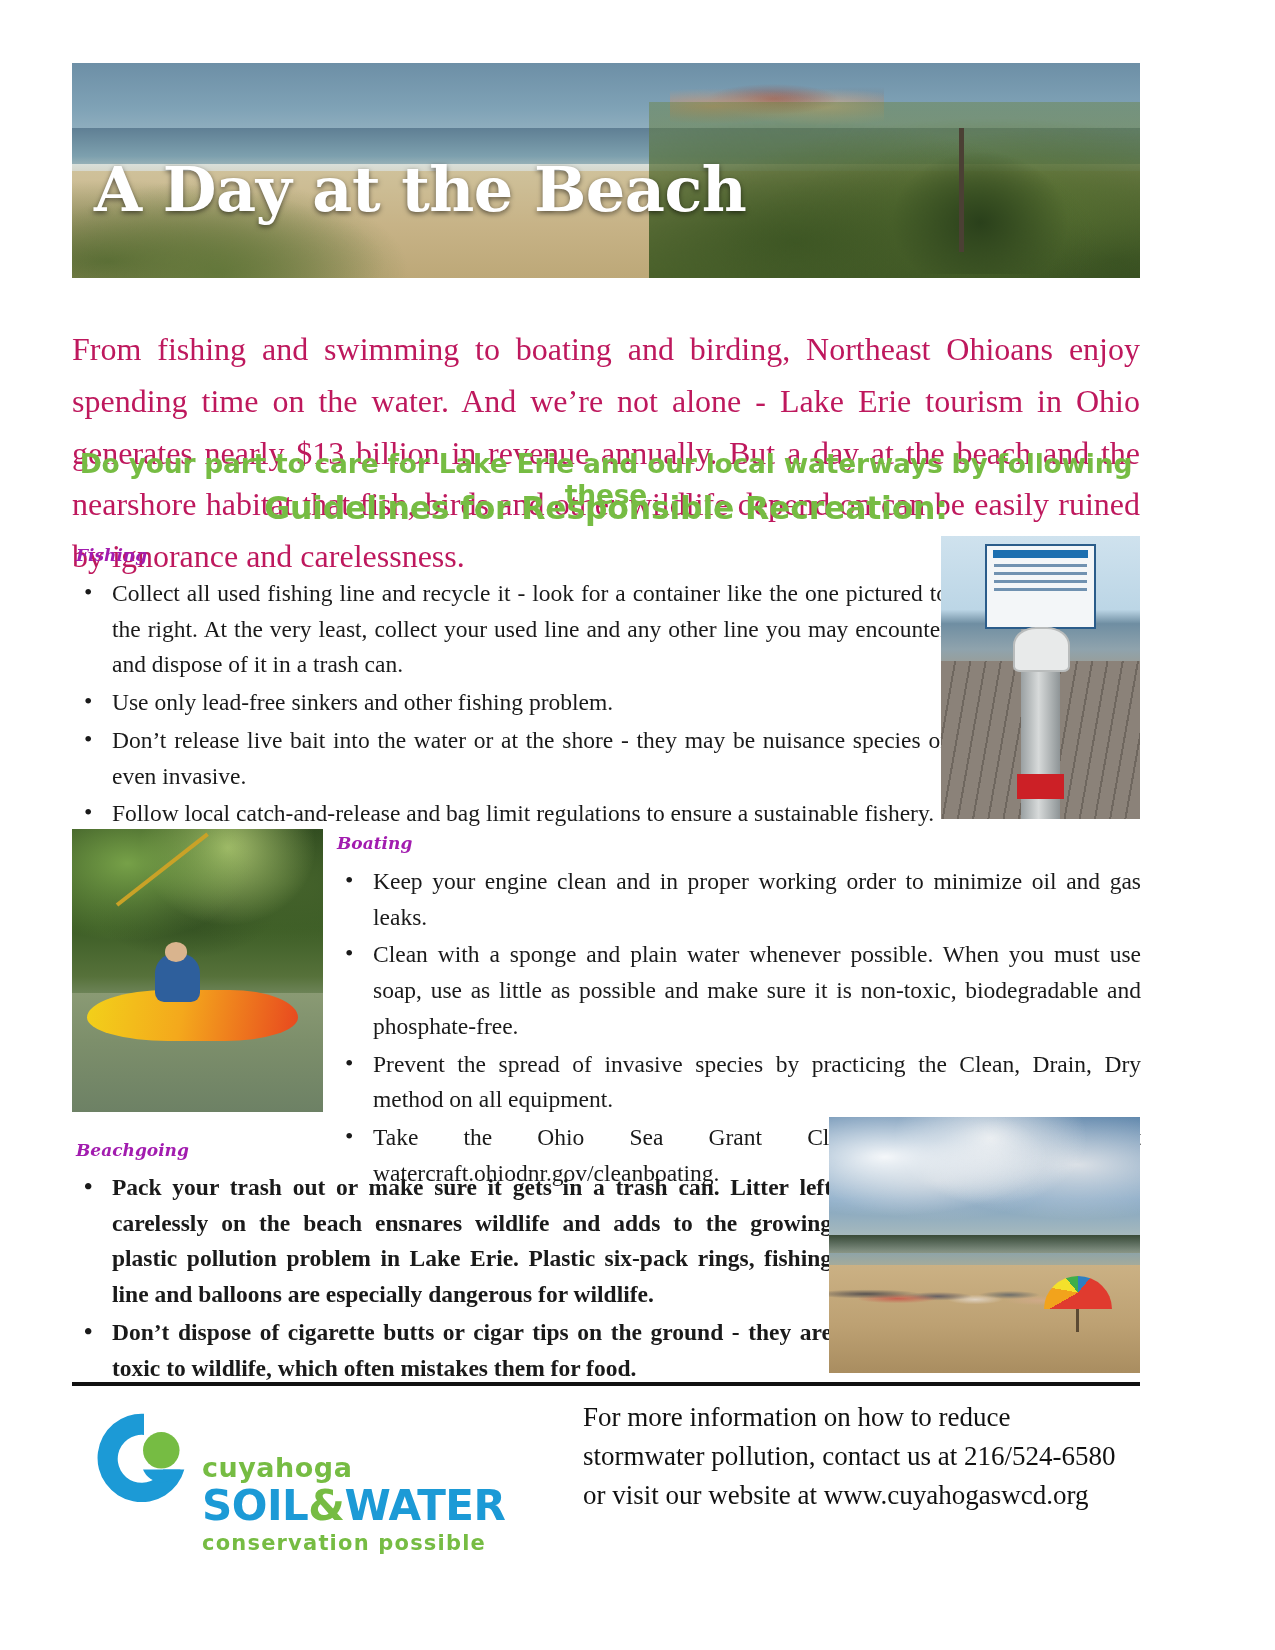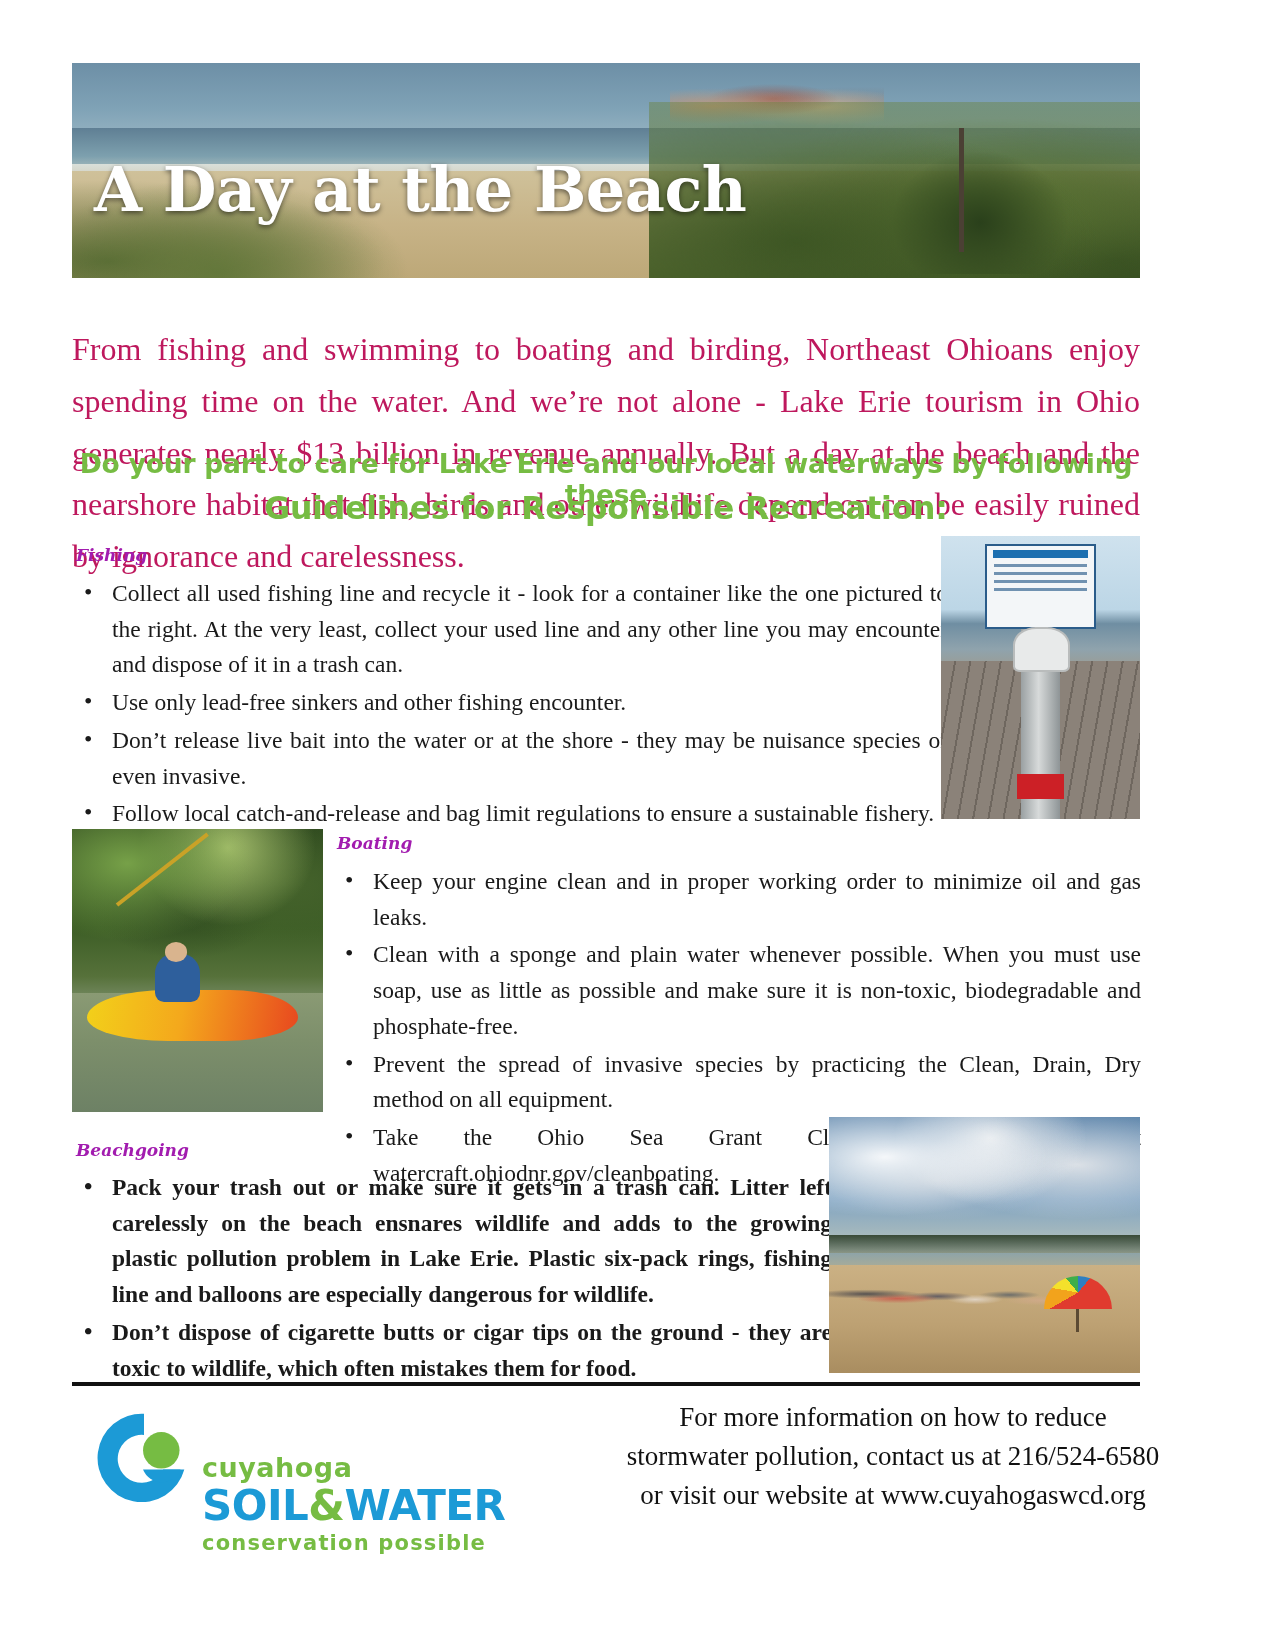--- a/index.html
+++ b/index.html
@@ -317,21 +317,21 @@
   }
   .logo-soilwater .amp { color: #76bc43; }
   .logo-cd {
     font-size: 21px; font-weight: bold; color: #76bc43; letter-spacing: 1.2px; margin-top: 6px;
   }
   .footer-text {
     position: absolute;
     right: 72px;
     top: 1398px;
     width: 620px;
-    text-align: center;
+    text-align: left;
     font-size: 27px;
     line-height: 1.45;
     color: #111;
   }
 </style>
 </head>
 <body>
 
 <div class="page">
 
@@ -349,21 +349,21 @@
   </div>
 
   <p class="intro">From fishing and swimming to boating and birding, Northeast Ohioans enjoy spending time on the water.  And we’re not alone - Lake Erie tourism in Ohio generates nearly $13 billion in revenue annually. But a day at the beach and the nearshore habitat that fish, birds and other wildlife depend on can be easily ruined by ignorance and carelessness.</p>
 
   <div class="green-line1">Do your part to care for Lake Erie and our local waterways by following these</div>
   <div class="green-line2">Guidelines for Responsible Recreation:</div>
 
   <div class="sec-head" id="head-fishing">Fishing</div>
   <ul class="bullets" id="list-fishing">
     <li>Collect all used fishing line and recycle it - look for a container like the one pictured to the right.  At the very least, collect your used line and any other line you may encounter and dispose of it in a trash can.</li>
-    <li>Use only lead-free sinkers and other fishing encounter.</li>
+    <li>Use only lead-free sinkers and other fishing problem.</li>
     <li>Don’t release live bait into the water or at the shore - they may be nuisance species or even invasive.</li>
     <li>Follow local catch-and-release and bag limit regulations to ensure a sustainable fishery.</li>
   </ul>
 
   <div class="photo" id="photo-recycle-bin">
     <div class="dock"></div>
     <div class="post"></div>
     <div class="sign">
       <div class="stitle"></div>
       <div class="sline"></div>

